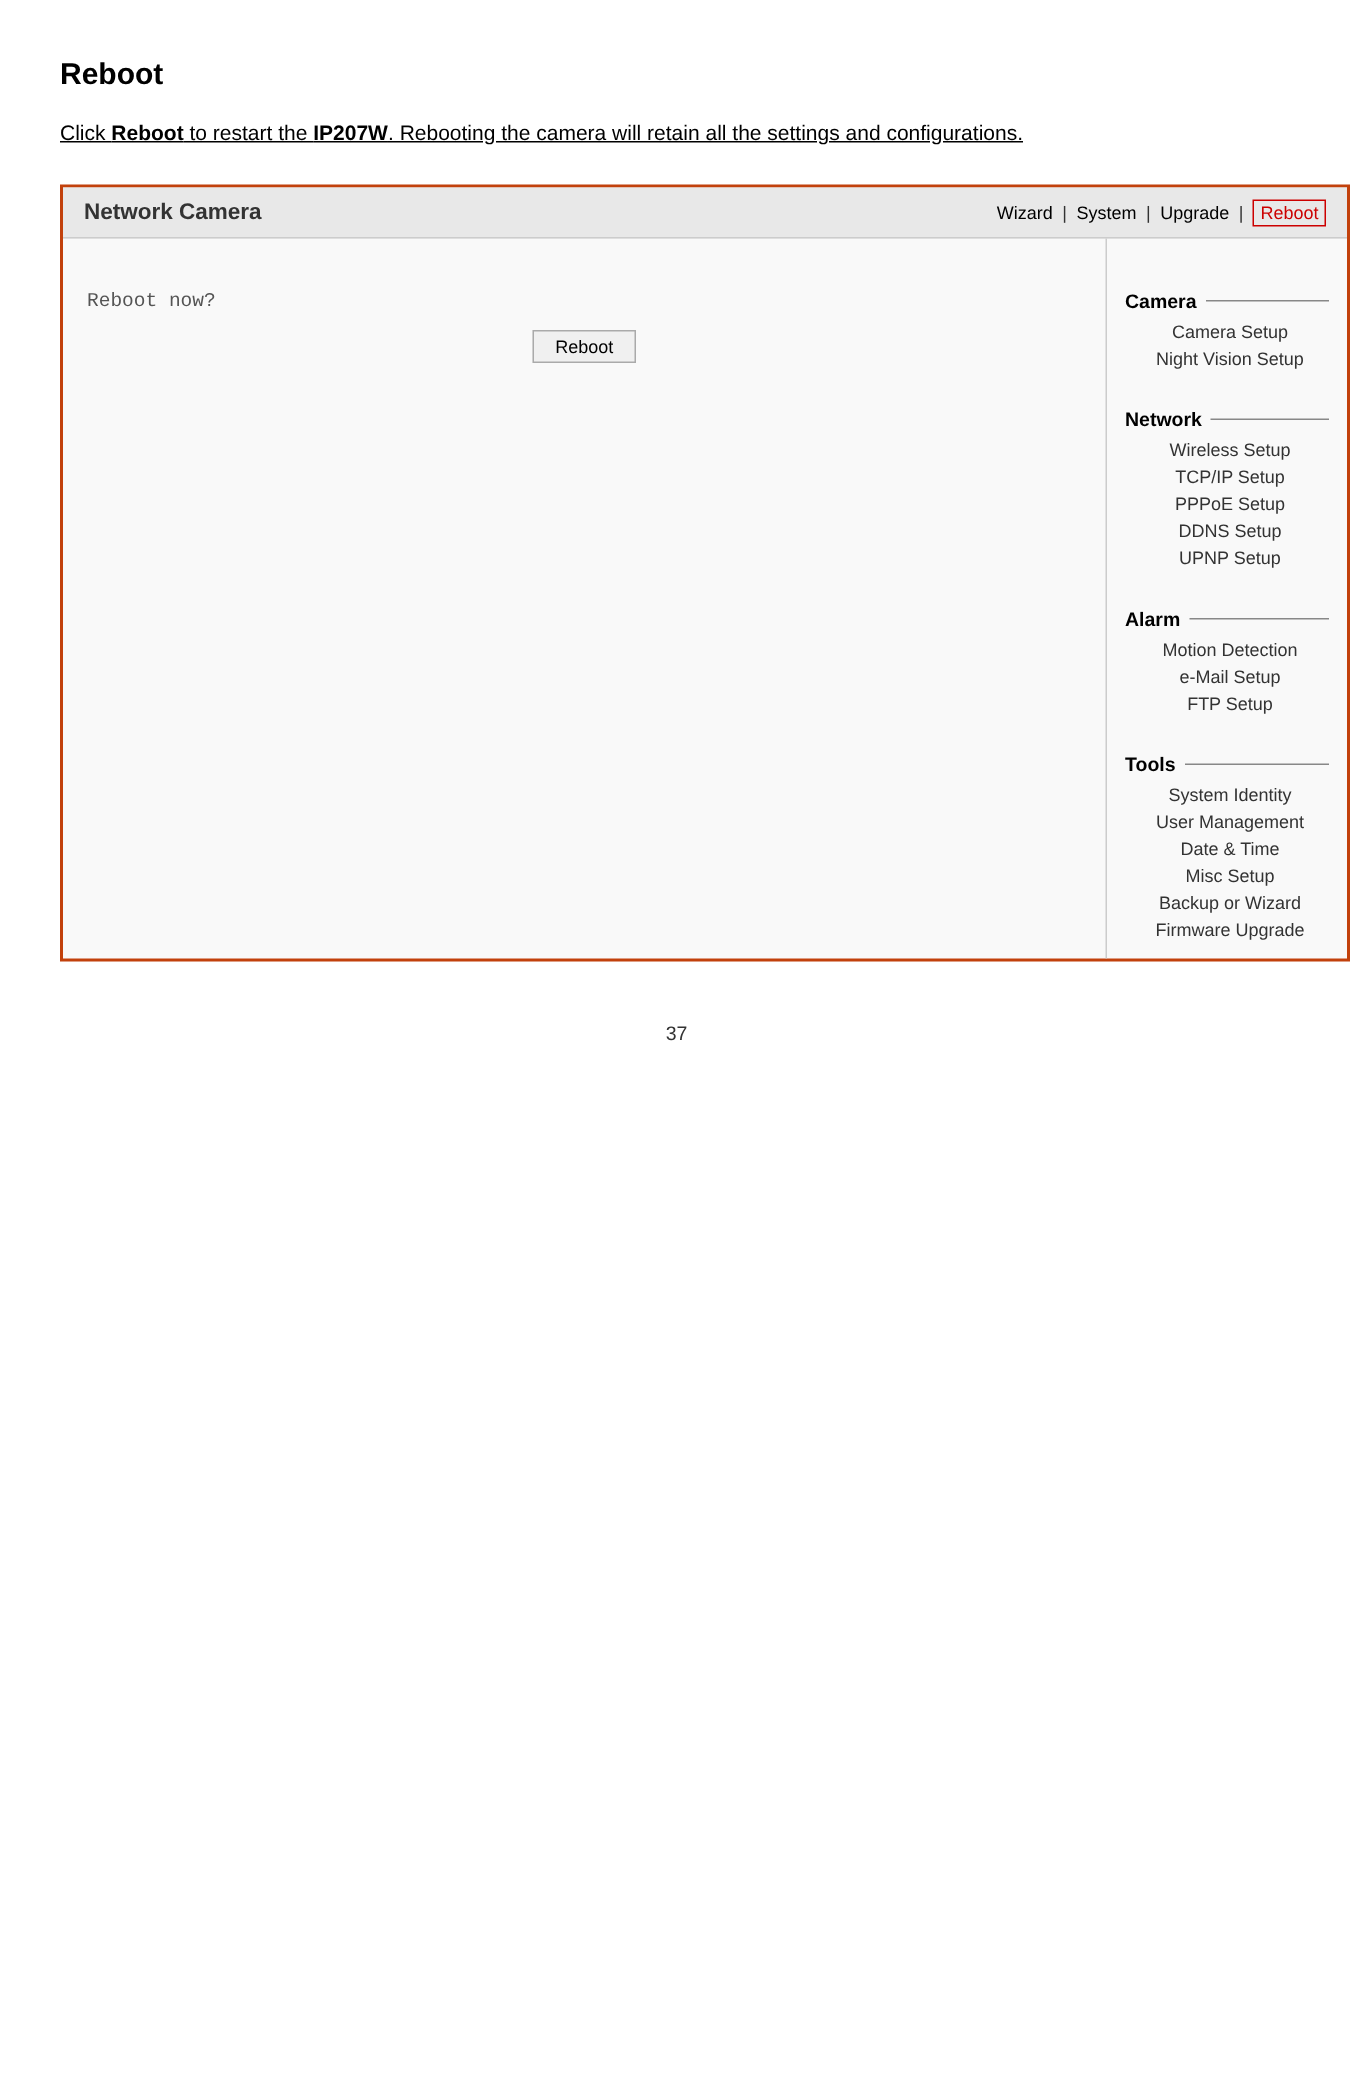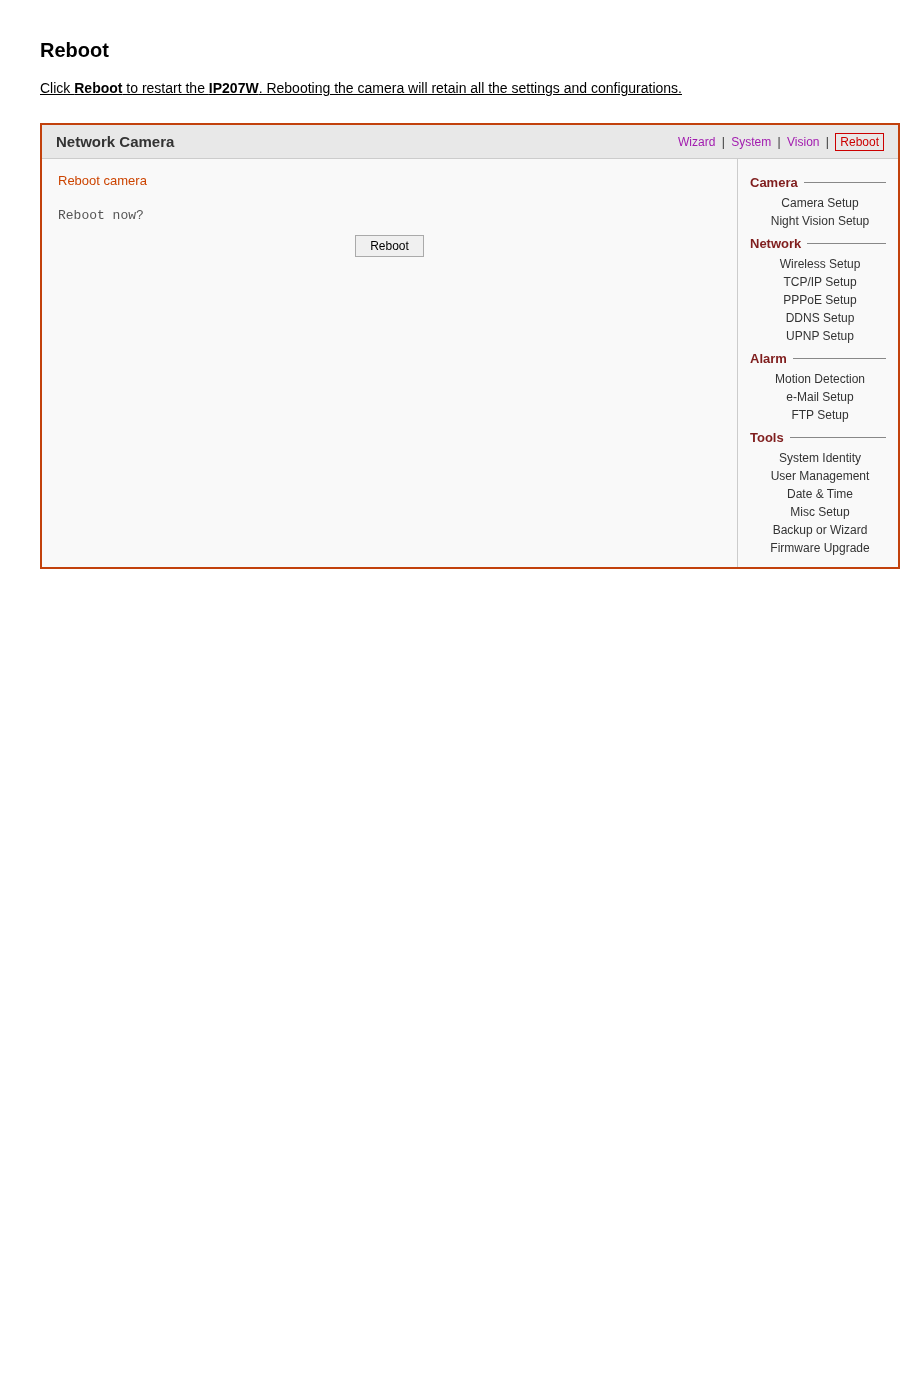--- a/index.html
+++ b/index.html
@@ -58,21 +58,21 @@
     .cam-header .nav-links {
       font-size: 12px;
       color: #333;
     }
 
     .cam-header .nav-links span {
       margin: 0 3px;
     }
 
     .cam-header .nav-links a {
-      color: #a21caf;
+      color: #000000;
       text-decoration: none;
     }
 
     .cam-header .nav-links a.active {
       color: #cc0000;
       border: 1px solid #cc0000;
       padding: 1px 4px;
     }
 
     .cam-body {
@@ -116,24 +116,24 @@
 
     .cam-sidebar {
       width: 160px;
       padding: 10px 12px;
       font-size: 12px;
     }
 
     .sidebar-section-header {
       font-weight: bold;
       font-size: 13px;
-      color: #7f1d1d;
+      color: #000000;
       display: flex;
       align-items: center;
-      margin-top: 6px;
+      margin-top: 24px;
       margin-bottom: 4px;
     }
 
     .sidebar-section-header .line {
       flex: 1;
       height: 1px;
       background: #888;
       margin-left: 6px;
     }
 
@@ -168,30 +168,29 @@
 
   <div class="screenshot-frame">
 
     <div class="cam-header">
       <span class="brand">Network Camera</span>
       <div class="nav-links">
         <a>Wizard</a>
         <span>|</span>
         <a>System</a>
         <span>|</span>
-        <a>Vision</a>
+        <a>Upgrade</a>
         <span>|</span>
         <a class="active">Reboot</a>
       </div>
     </div>
 
     <div class="cam-body">
 
       <div class="cam-main">
-        <div class="section-title">Reboot camera</div>
         <div class="reboot-now">Reboot now?</div>
         <div class="reboot-btn-wrap">
           <button class="reboot-btn">Reboot</button>
         </div>
       </div>
 
       <div class="cam-sidebar">
 
         <div class="sidebar-section-header">
           <span>Camera</span>
@@ -226,14 +225,15 @@
         <a class="sidebar-item">User Management</a>
         <a class="sidebar-item">Date &amp; Time</a>
         <a class="sidebar-item">Misc Setup</a>
         <a class="sidebar-item">Backup or Wizard</a>
         <a class="sidebar-item">Firmware Upgrade</a>
 
       </div>
     </div>
   </div>
 
+  <div class="page-number">37</div>
 
 </div>
 
 </body></html>

